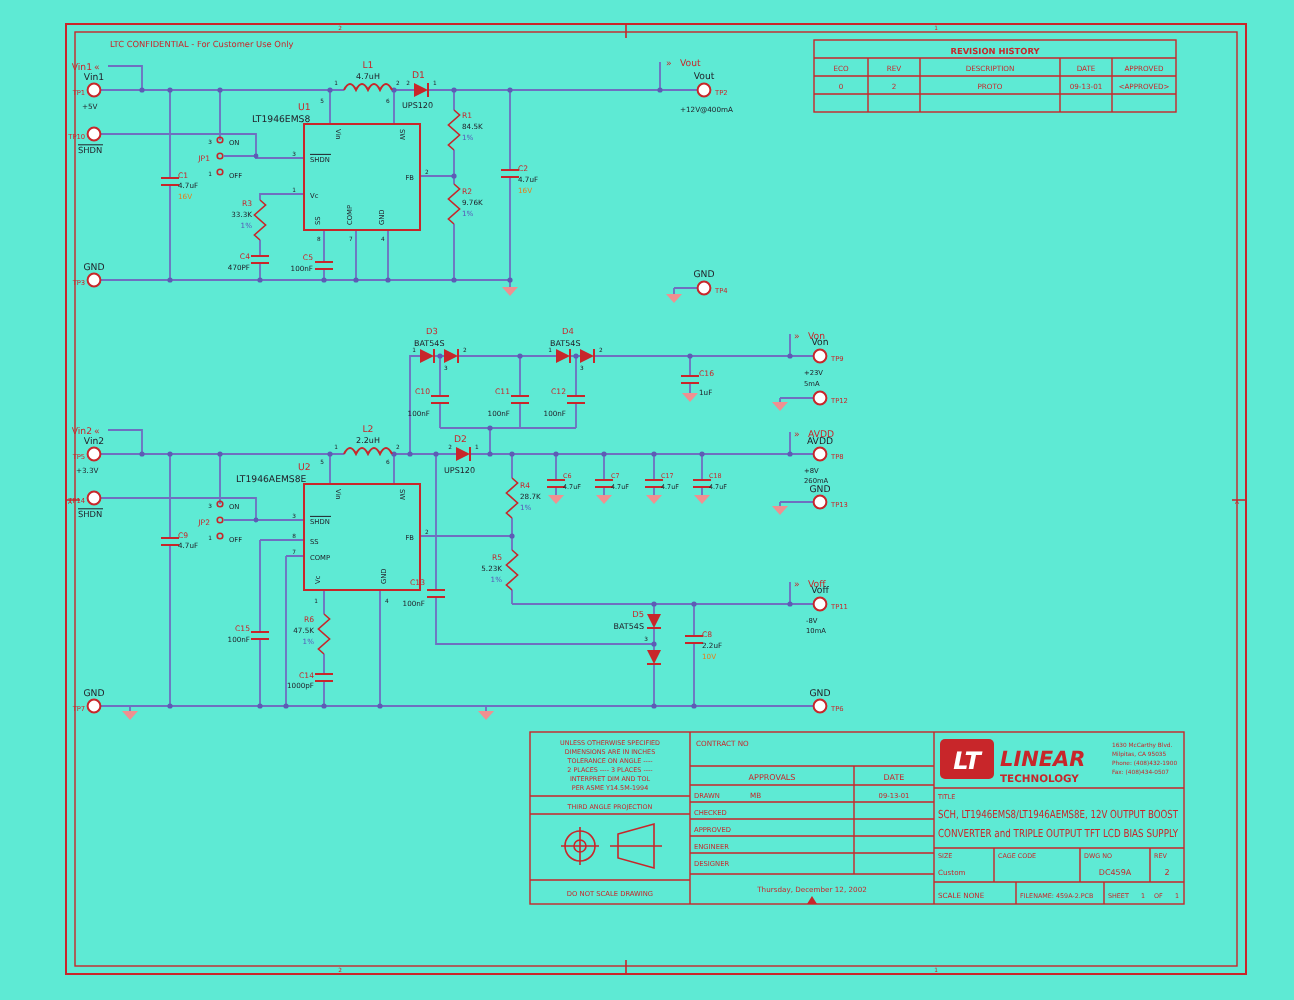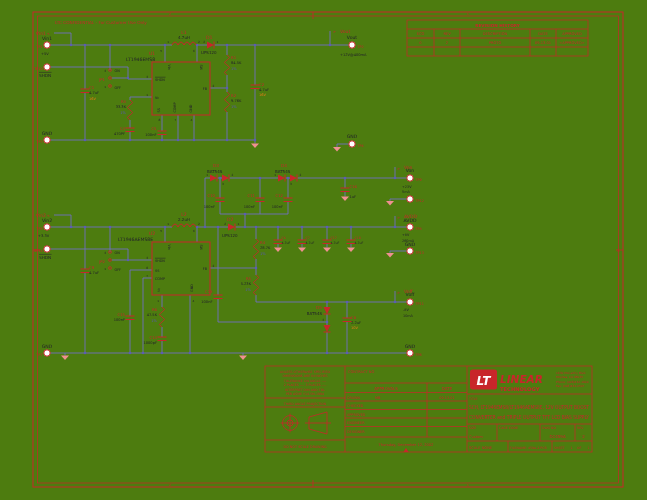--- a/index.html
+++ b/index.html
@@ -1,16 +1,16 @@
 <!DOCTYPE html>
 <html><head>
 <meta charset="utf-8">
 <style>
   html,body{margin:0;padding:0;background:#fff;}
-  .sheet{width:647px;height:500px;position:relative;background:#4d7c0f;}
+  .sheet{width:647px;height:500px;position:relative;background:#5eead4;}
   svg text{font-family:"DejaVu Sans",sans-serif;}
   .rt{fill:#c8262a}.bt{fill:#22222a}.pt{fill:#5856b8}.ot{fill:#e67d18}.wt{fill:#ffffff}
   .f28{font-size:2.9px}.f32{font-size:3.2px}.f34{font-size:3.4px}.f36{font-size:3.6px}
   .f38{font-size:3.8px}.f40{font-size:4px}.f42{font-size:4.2px}.f46{font-size:4.6px}
   .f52{font-size:5.2px}.f55{font-size:5.5px}
   .bold{font-weight:bold}.ital{font-style:italic}
   .mid{text-anchor:middle}.end{text-anchor:end}
   .w{stroke:#6f6fc0;stroke-width:.9;fill:none}
   .cmp{stroke:#c8262a;stroke-width:1;fill:none}
   .cmpt{stroke:#c8262a;stroke-width:.8;fill:none}

